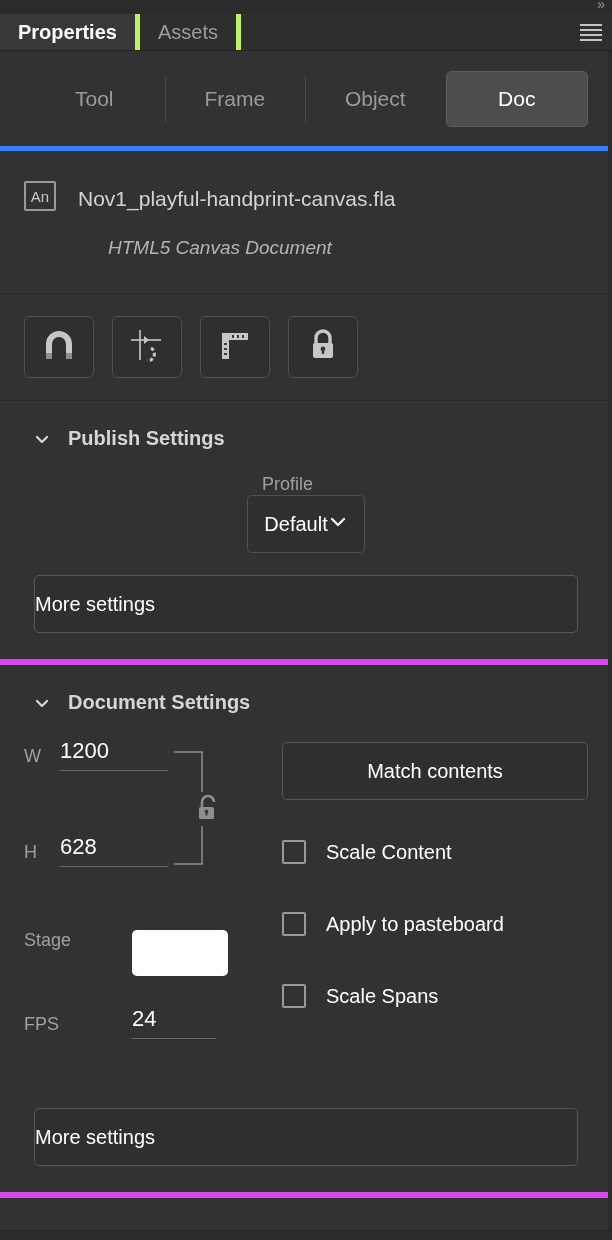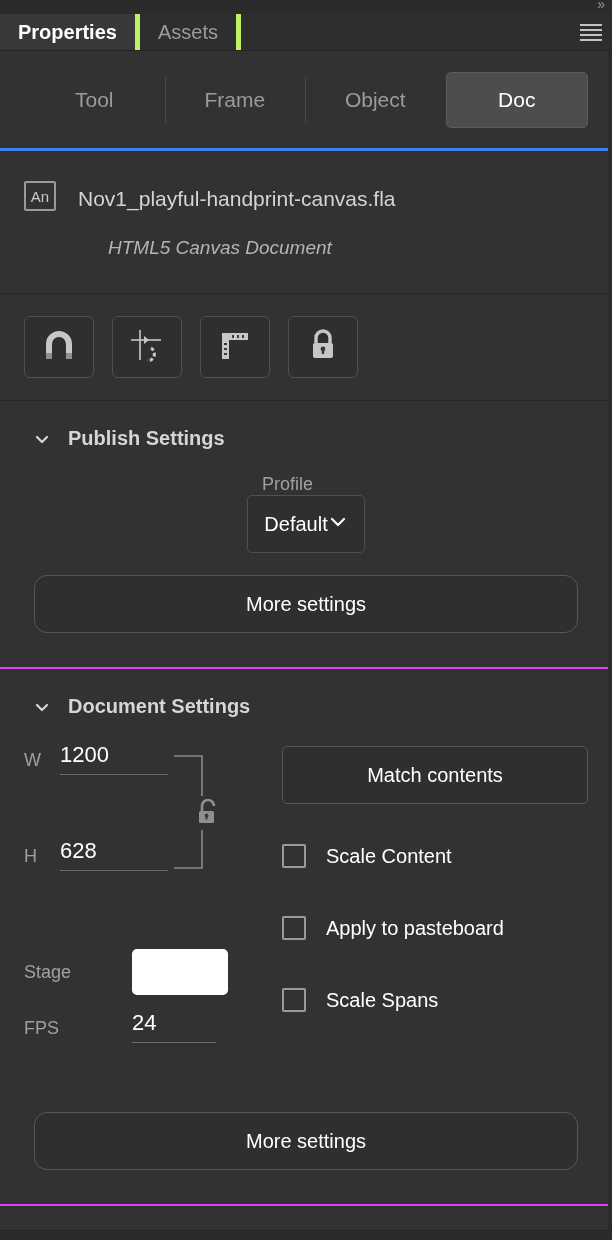--- a/index.html
+++ b/index.html
@@ -87,21 +87,21 @@
   }
 
   
   .subtab-row {
     height: 100px;
     background: #323232;
     display: flex;
     align-items: center;
     padding: 0 24px;
     flex: 0 0 auto;
-    border-bottom: 3px solid #3b82f6;
+    border-bottom: 5px solid #3b82f6;
   }
   .subtab {
     flex: 1 1 0;
     text-align: center;
     font-size: 21px;
     color: #9b9b9b;
     padding: 15px 0;
     cursor: pointer;
     position: relative;
   }
@@ -175,21 +175,21 @@
     display: flex;
     align-items: center;
     justify-content: center;
     cursor: pointer;
   }
 
   
   .section {
     padding: 0 24px 26px 24px;
     flex: 0 0 auto;
-    border-bottom: 2px solid #d946ef;
+    border-bottom: 6px solid #d946ef;
   }
   .section-header {
     display: flex;
     align-items: center;
     gap: 18px;
     padding: 26px 0 24px 10px;
     cursor: pointer;
   }
   .chevron {
     width: 16px;
@@ -227,26 +227,26 @@
   }
   .select-value {
     flex: 1 1 auto;
     font-size: 20px;
     color: #ffffff;
   }
 
   .wide-btn {
     display: block;
     width: calc(100% - 20px);
-    margin: 6px auto 8px auto;
+    margin: 6px auto 0 auto;
     height: 58px;
     line-height: 56px;
-    text-align: center;
+    text-align: left;
     border: 1px solid #575757;
-    border-radius: 13px;
+    border-radius: 5px;
     background: #2f2f2f;
     color: #ffffff;
     font-size: 20px;
     cursor: pointer;
   }
 
   
   .ds-body {
     display: flex;
     gap: 0;
@@ -298,21 +298,21 @@
   }
   .lock-small {
     position: absolute;
     left: 170px;
     top: 56px;
     cursor: pointer;
   }
 
   .stage-row {
     display: flex;
-    align-items: center;
+    align-items: flex-start;
     height: 76px;
   }
   .stage-swatch {
     width: 96px;
     height: 46px;
     background: #ffffff;
     border-radius: 5px;
     margin-left: 20px;
     cursor: pointer;
   }

